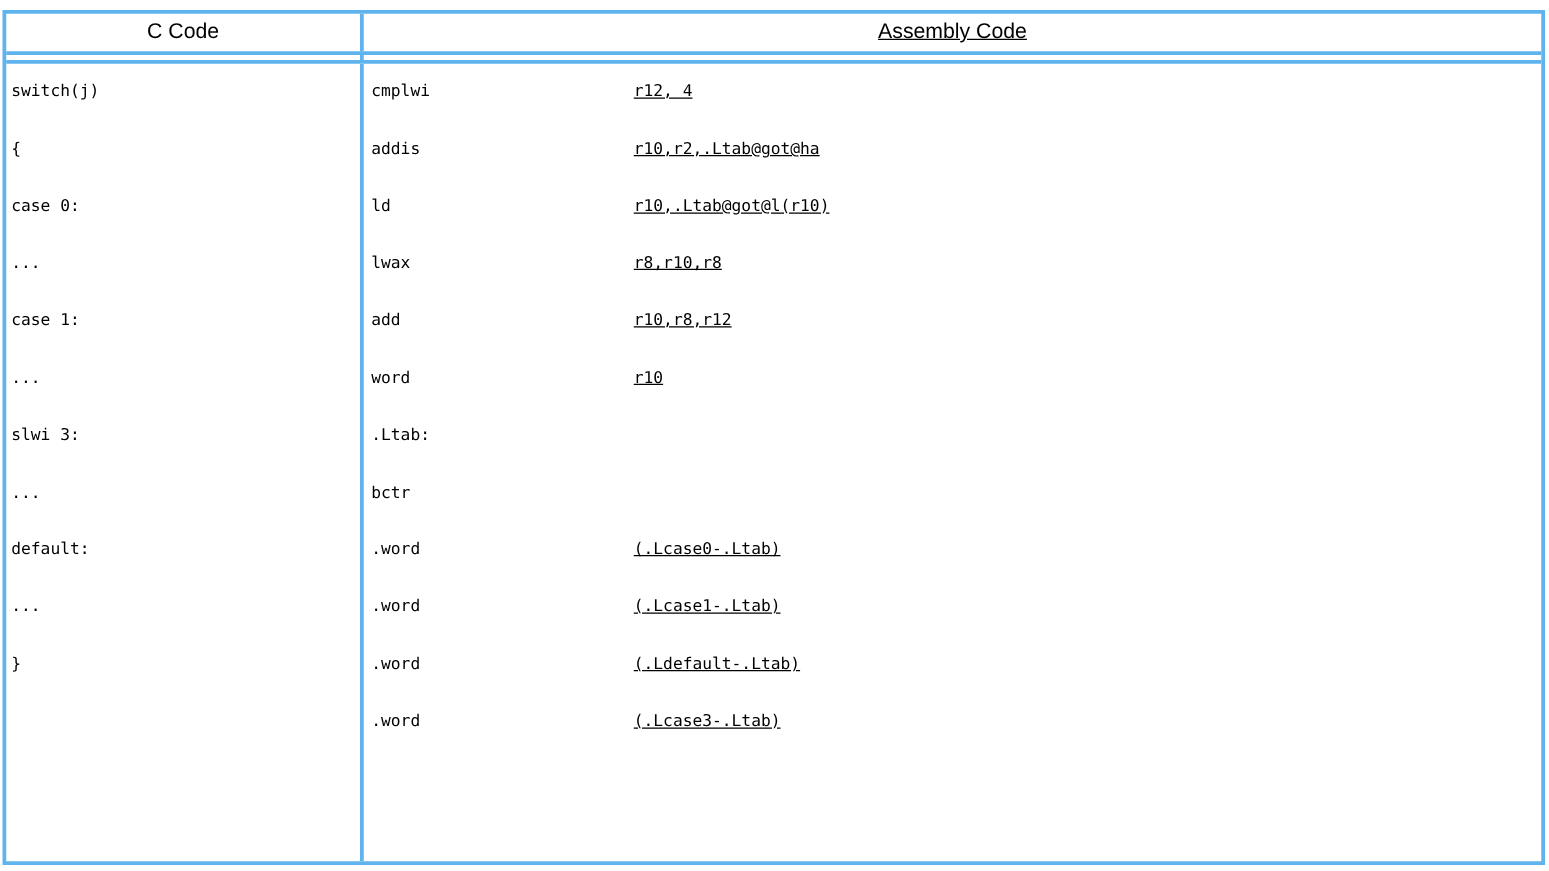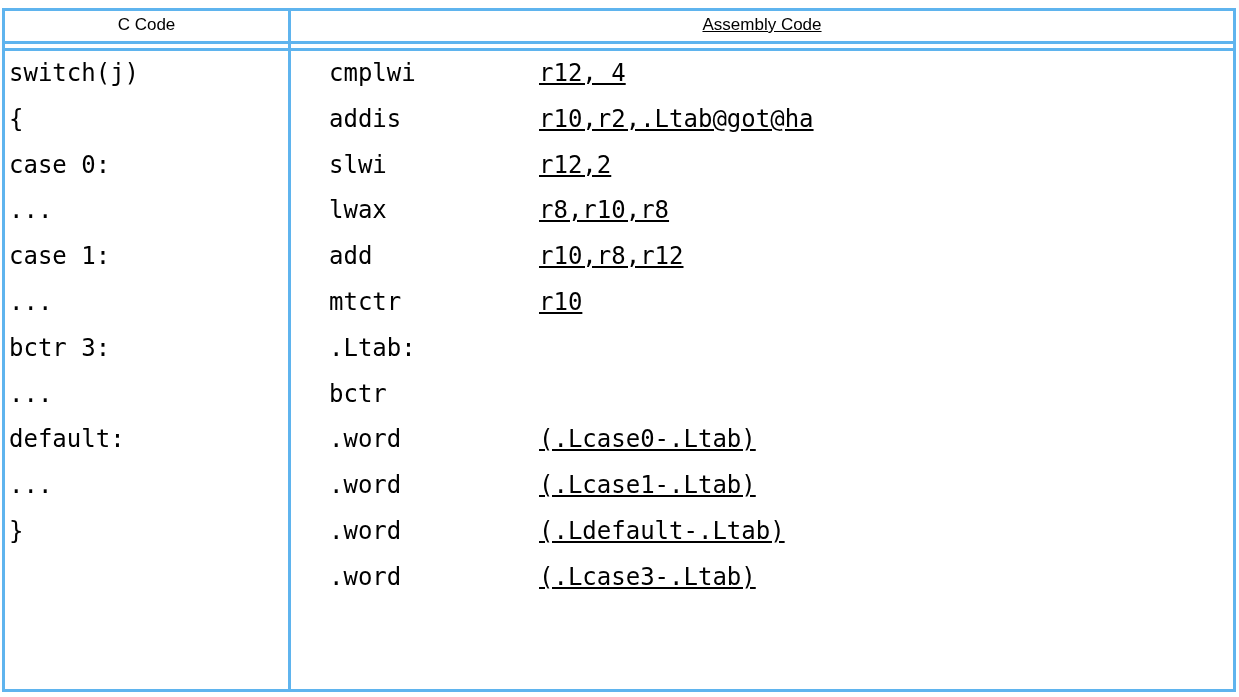--- a/index.html
+++ b/index.html
@@ -56,28 +56,27 @@
     border-bottom: 3px solid var(--border-color);
   }
 
   
   .body-row { flex: 1 1 auto; overflow: hidden; }
   .ccell { padding-left: 4px; }
   .acell { padding-left: 6px; }
   .cline, .aline {
     height: 45.8px;
     line-height: 45.8px;
-    font-size: 24px;
+    font-size: 13px;
     white-space: pre;
   }
   .mn {
     display: inline-block;
     width: 210px;
     vertical-align: top;
-    margin-left: 32px;
   }
 </style>
 </head>
 <body>
 
 <div class="table">
 
   <div class="row header-row">
     <div class="cell-left hcell">C Code</div>
     <div class="cell-right hcell">Assembly Code</div>
@@ -89,33 +88,33 @@
   </div>
 
   <div class="row body-row">
     <div class="cell-left ccell" id="c-code-cell">
         <div class="cline">switch(j)</div>
         <div class="cline">{</div>
         <div class="cline">case 0:</div>
         <div class="cline">...</div>
         <div class="cline">case 1:</div>
         <div class="cline">...</div>
-        <div class="cline">bctr 3:</div>
+        <div class="cline">slwi 3:</div>
         <div class="cline">...</div>
         <div class="cline">default:</div>
         <div class="cline">...</div>
         <div class="cline">}</div>
       </div>
     <div class="cell-right acell" id="assembly-code-cell">
         <div class="aline"><span class="mn">cmplwi</span><span class="op">r12, 4</span></div>
         <div class="aline"><span class="mn">addis</span><span class="op">r10,r2,.Ltab@got@ha</span></div>
-        <div class="aline"><span class="mn">slwi</span><span class="op">r12,2</span></div>
+        <div class="aline"><span class="mn">ld</span><span class="op">r10,.Ltab@got@l(r10)</span></div>
         <div class="aline"><span class="mn">lwax</span><span class="op">r8,r10,r8</span></div>
         <div class="aline"><span class="mn">add</span><span class="op">r10,r8,r12</span></div>
-        <div class="aline"><span class="mn">mtctr</span><span class="op">r10</span></div>
+        <div class="aline"><span class="mn">word</span><span class="op">r10</span></div>
         <div class="aline"><span class="mn">.Ltab:</span><span class="op"></span></div>
         <div class="aline"><span class="mn">bctr</span><span class="op"></span></div>
         <div class="aline"><span class="mn">.word</span><span class="op">(.Lcase0-.Ltab)</span></div>
         <div class="aline"><span class="mn">.word</span><span class="op">(.Lcase1-.Ltab)</span></div>
         <div class="aline"><span class="mn">.word</span><span class="op">(.Ldefault-.Ltab)</span></div>
         <div class="aline"><span class="mn">.word</span><span class="op">(.Lcase3-.Ltab)</span></div>
       </div>
   </div>
 
 </div>

